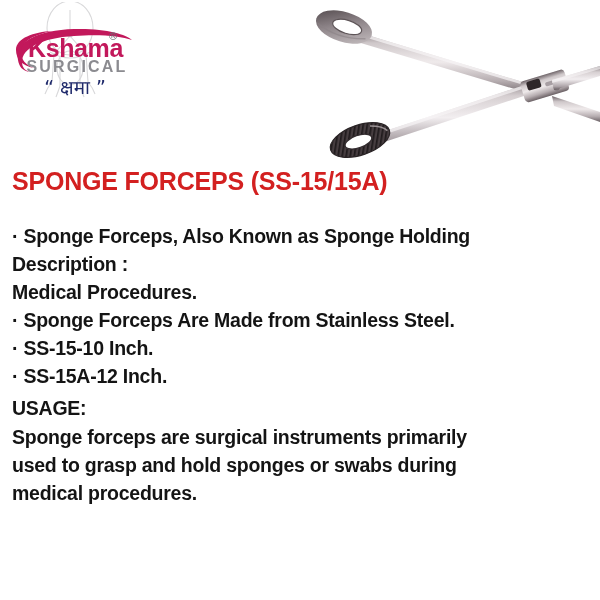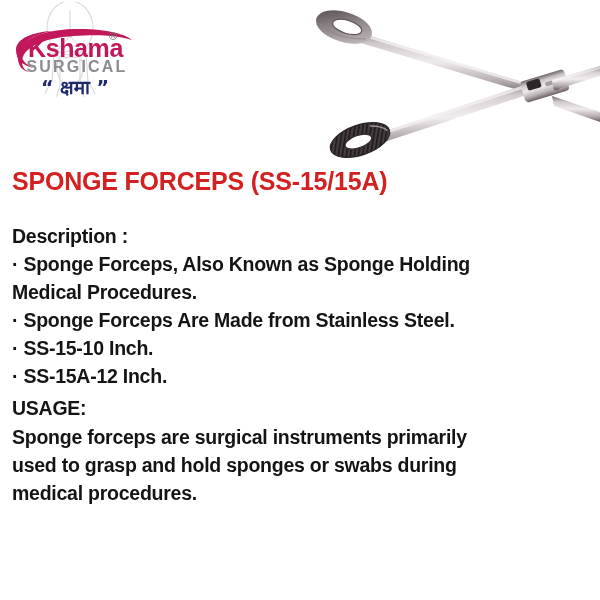--- a/index.html
+++ b/index.html
@@ -82,21 +82,21 @@
     color: #6f6f75;
     z-index: 4;
   }
   #logo-devanagari {
     position: absolute;
     left: 8px;
     top: 76px;
     width: 118px;
     text-align: center;
     font-size: 19px;
-    font-weight: bold;
+    font-weight: normal;
     color: #1f2a6b;
     font-family: "DejaVu Sans", sans-serif;
     line-height: 1;
     z-index: 3;
   }
 
   
   #product-photo {
     position: absolute;
     left: 300px;
@@ -235,22 +235,22 @@
       <path d="M252 80 L300 66 L300 69 L252 83 Z" fill="#f6f3f4" opacity="0.65"></path>
     </g>
   </svg>
 </div>
 
 <div id="content">
 
   <div id="product-title">SPONGE FORCEPS (SS-15/15A)</div>
 
   <div id="description-block">
+    <div class="body-line">· Sponge Forceps, Also Known as Sponge Holding</div>
     <div class="body-line">Description :</div>
-    <div class="body-line">· Sponge Forceps, Also Known as Sponge Holding</div>
     <div class="body-line">Medical Procedures.</div>
     <div class="body-line">· Sponge Forceps Are Made from Stainless Steel.</div>
     <div class="body-line">· SS-15-10 Inch.</div>
     <div class="body-line">· SS-15A-12 Inch.</div>
   </div>
 
   <div id="usage-block">
     <div class="body-line">USAGE:</div>
     <div class="body-line">Sponge forceps are surgical instruments primarily</div>
     <div class="body-line">used to grasp and hold sponges or swabs during</div>

